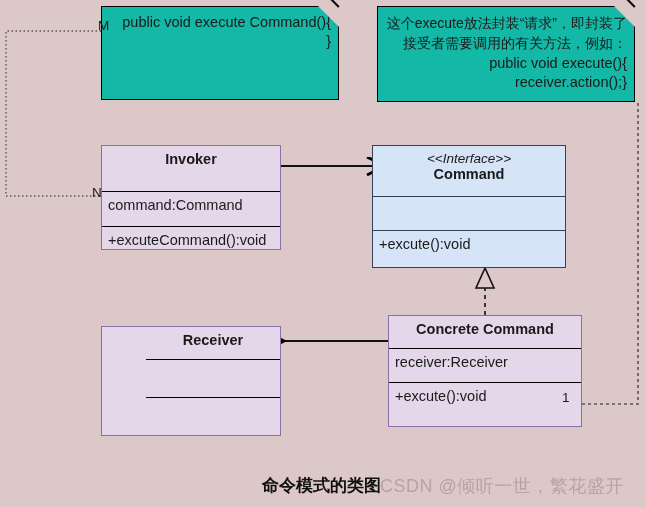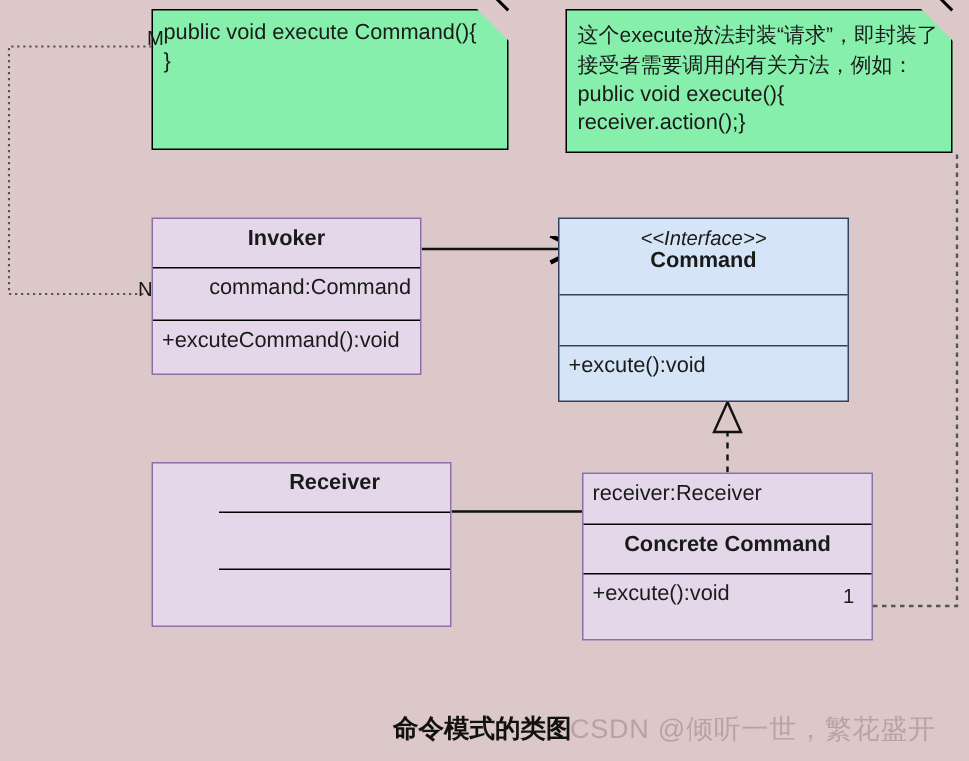--- a/index.html
+++ b/index.html
@@ -24,26 +24,26 @@
     left: 0;
     top: 0;
     width: 646px;
     height: 507px;
     pointer-events: none;
   }
 
   
   .note {
     position: absolute;
-    background: #86efac;
+    background: #14b8a6;
     border: 1.5px solid #000000;
     box-sizing: border-box;
     font-size: 14.5px;
     color: #1a1a1a;
-    text-align: left;
+    text-align: right;
     line-height: 1.32;
     padding: 6px 7px 4px 7px;
   }
   .note .fold {
     position: absolute;
     top: -1.5px;
     right: -1.5px;
     width: 0;
     height: 0;
     border-left: 22px solid transparent;
@@ -98,21 +98,21 @@
   }
   .stereotype {
     display: block;
     font-style: italic;
     font-weight: normal;
     font-size: 13.5px;
   }
 
   #box-invoker   { left: 101px; top: 145px; width: 180px; height: 105px; }
   #box-command   { left: 372px; top: 145px; width: 194px; height: 123px; }
-  #box-receiver  { left: 101px; top: 308px; width: 200px; height: 110px; padding-left: 44px; }
+  #box-receiver  { left: 101px; top: 326px; width: 180px; height: 110px; padding-left: 44px; }
   #box-concrete  { left: 388px; top: 315px; width: 194px; height: 112px; }
 
   .edge-label {
     position: absolute;
     font-size: 13.5px;
     color: #1a1a1a;
   }
   #label-m { left: 98px; top: 18px; }
   #label-n { left: 92px; top: 185px; }
   #label-one { left: 562px; top: 390px; }
@@ -183,42 +183,42 @@
     <span class="fold-line"></span>
     <span class="note-line note-cn">这个execute放法封装“请求”，即封装了接受者需要调用的有关方法，例如：</span>
     <span class="note-line">public void execute(){</span>
     <span class="note-line">receiver.action();}</span>
   </div>
 
   <span class="edge-label" id="label-m">M</span>
   <span class="edge-label" id="label-n">N</span>
 
   <div class="uml-class" id="box-invoker">
-    <div class="uml-row uml-title" style="height:33px;">Invoker</div>
-    <div class="uml-row uml-attrs" style="height:35px;text-align:right;">command:Command</div>
+    <div class="uml-row uml-title" style="height:46px;">Invoker</div>
+    <div class="uml-row uml-attrs" style="height:35px;">command:Command</div>
     <div class="uml-row" style="height:35px;">+excuteCommand():void</div>
   </div>
 
   <div class="uml-class iface" id="box-command">
     <div class="uml-row uml-title" style="height:51px;">
       <span class="stereotype">&lt;&lt;Interface&gt;&gt;</span>
       <span>Command</span>
     </div>
     <div class="uml-row uml-attrs" style="height:34px;"></div>
     <div class="uml-row" style="height:35px;">+excute():void</div>
   </div>
 
   <div class="uml-class" id="box-receiver">
     <div class="uml-row uml-title" style="height:33px;">Receiver</div>
     <div class="uml-row uml-attrs" style="height:38px;"></div>
   </div>
 
   <div class="uml-class" id="box-concrete">
+    <div class="uml-row uml-title" style="height:33px;">Concrete Command</div>
     <div class="uml-row uml-attrs" style="height:34px;">receiver:Receiver</div>
-    <div class="uml-row uml-title" style="height:33px;">Concrete Command</div>
     <div class="uml-row" style="height:43px;">+excute():void</div>
   </div>
 
   <span class="edge-label" id="label-one">1</span>
 
   <div id="caption">命令模式的类图</div>
   <div id="watermark">CSDN @倾听一世，繁花盛开</div>
 
 </div>
 

